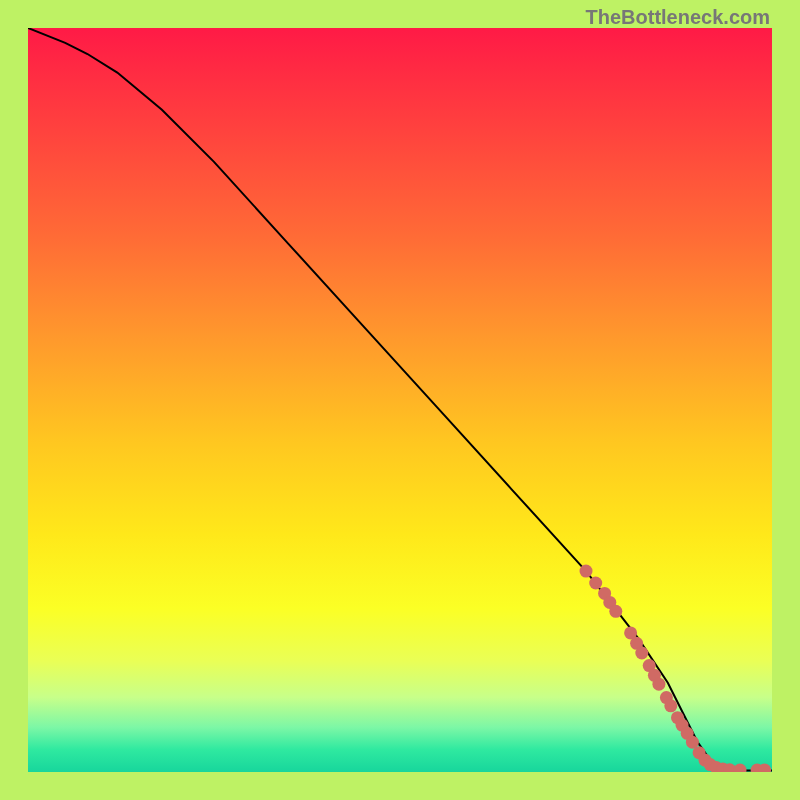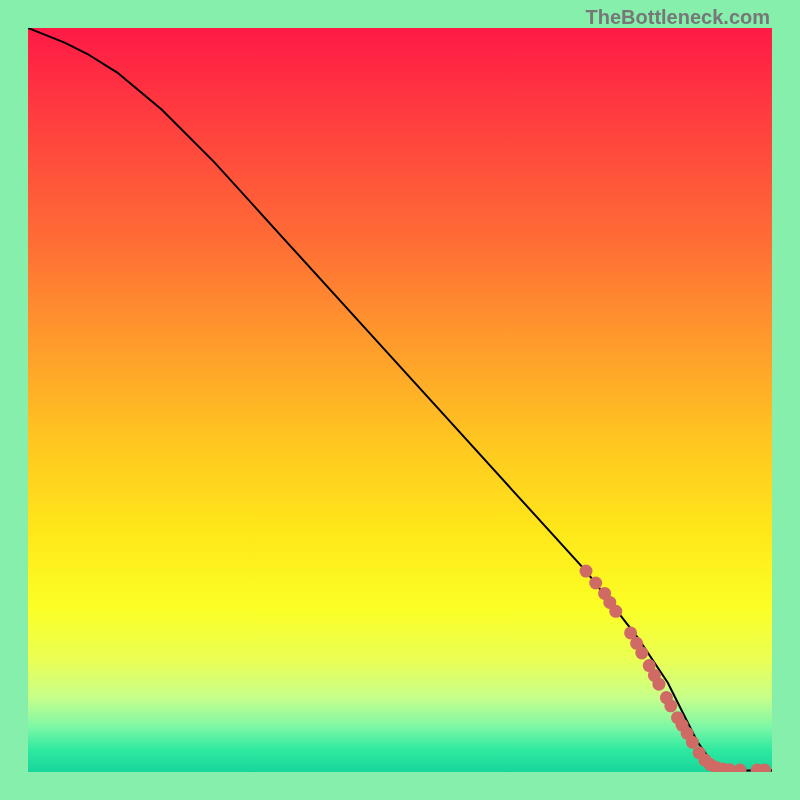--- a/index.html
+++ b/index.html
@@ -9,21 +9,21 @@
     height: 800px;
     background: #000;
     overflow: hidden;
   }
   .frame {
     position: absolute;
     top: 0;
     left: 0;
     width: 800px;
     height: 800px;
-    background: #86efac;
+    background: #bef264;
   }
   .plot {
     position: absolute;
     top: 28px;
     left: 28px;
     width: 744px;
     height: 744px;
     overflow: hidden;
   }
   .gradient {

